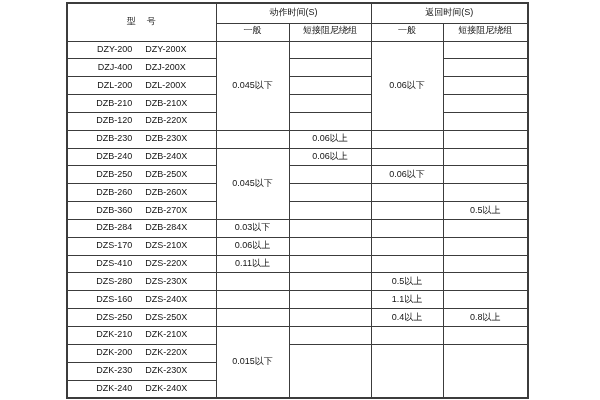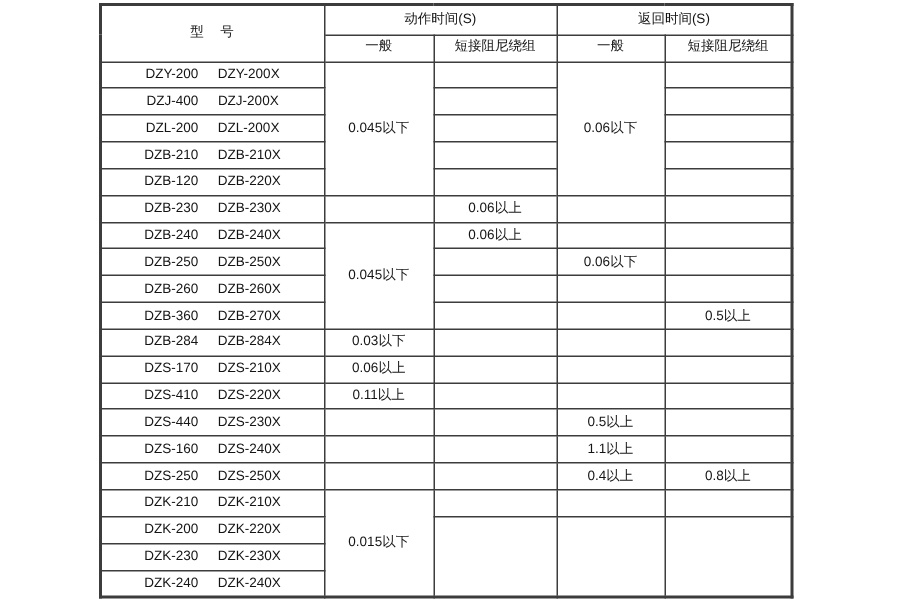--- a/index.html
+++ b/index.html
@@ -214,21 +214,21 @@
             </div>
           </td>
           <td rowspan="1">0.11以上</td>
           <td rowspan="1"></td>
           <td rowspan="1"></td>
           <td rowspan="1"></td>
         </tr>
         <tr class="drow">
           <td class="model-cell">
             <div class="pair">
-              <span>DZS-440</span>
+              <span>DZS-280</span>
               <span>DZS-230X</span>
             </div>
           </td>
           <td rowspan="1"></td>
           <td rowspan="1"></td>
           <td rowspan="1">0.5以上</td>
           <td rowspan="1"></td>
         </tr>
         <tr class="drow">
           <td class="model-cell">

